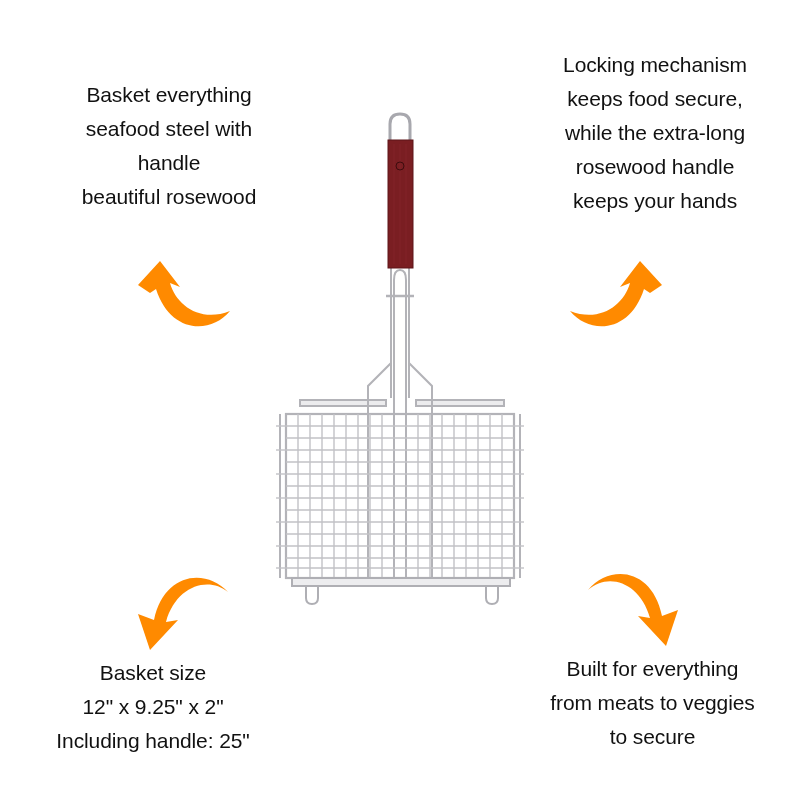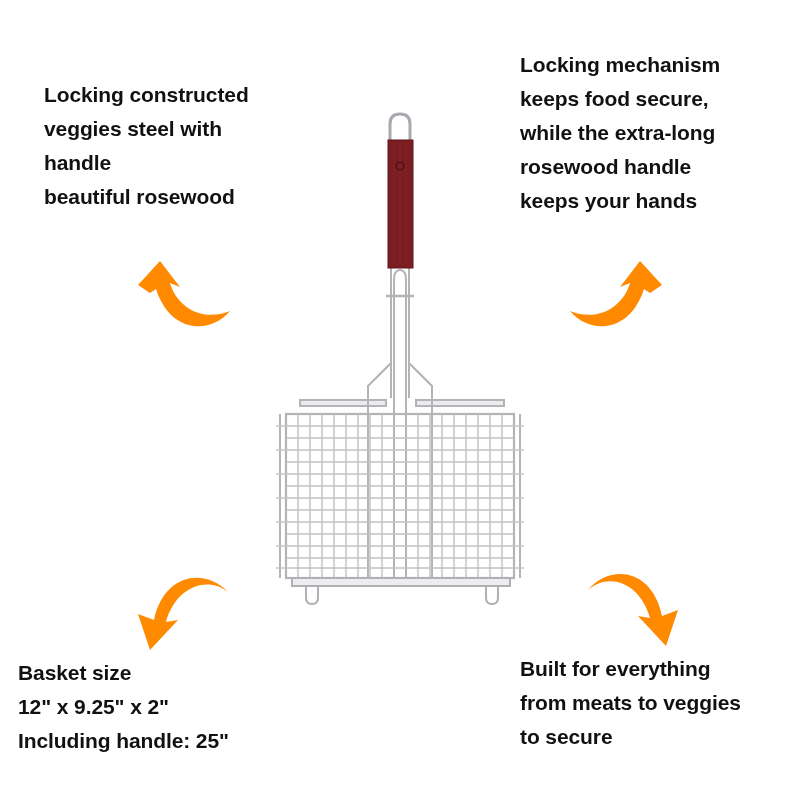--- a/index.html
+++ b/index.html
@@ -1,33 +1,33 @@
 <!DOCTYPE html>
 <html><head>
 <meta charset="utf-8">
 <style>
   html, body { margin:0; padding:0; background:#ffffff; }
   body { width:800px; height:800px; position:relative; overflow:hidden;
          font-family:"Liberation Sans", "DejaVu Sans", sans-serif; }
-  .caption { position:absolute; color:#111111;
-             font-weight:bold; font-size:21px; line-height:34px; letter-spacing:-0.1px; }
+  .caption { position:absolute; text-align:center; color:#111111;
+             font-weight:normal; font-size:21px; line-height:34px; letter-spacing:-0.1px; }
   .caption div { white-space:nowrap; }
   #cap-tl { left:44px; top:78px; width:250px; }
   #cap-tr { left:520px; top:48px; width:270px; }
   #cap-bl { left:18px; top:656px; width:270px; }
   #cap-br { left:520px; top:652px; width:265px; }
   .arrow { position:absolute; }
   #product { position:absolute; left:276px; top:108px; width:250px; height:500px; }
 </style>
 </head>
 <body>
 
 <div class="caption" id="cap-tl">
-  <div>Locking constructed</div>
-  <div>veggies steel with</div>
+  <div>Basket everything</div>
+  <div>seafood steel with</div>
   <div>handle</div>
   <div>beautiful rosewood</div>
 </div>
 
 <div class="caption" id="cap-tr">
   <div>Locking mechanism</div>
   <div>keeps food secure,</div>
   <div>while the extra-long</div>
   <div>rosewood handle</div>
   <div>keeps your hands</div>

